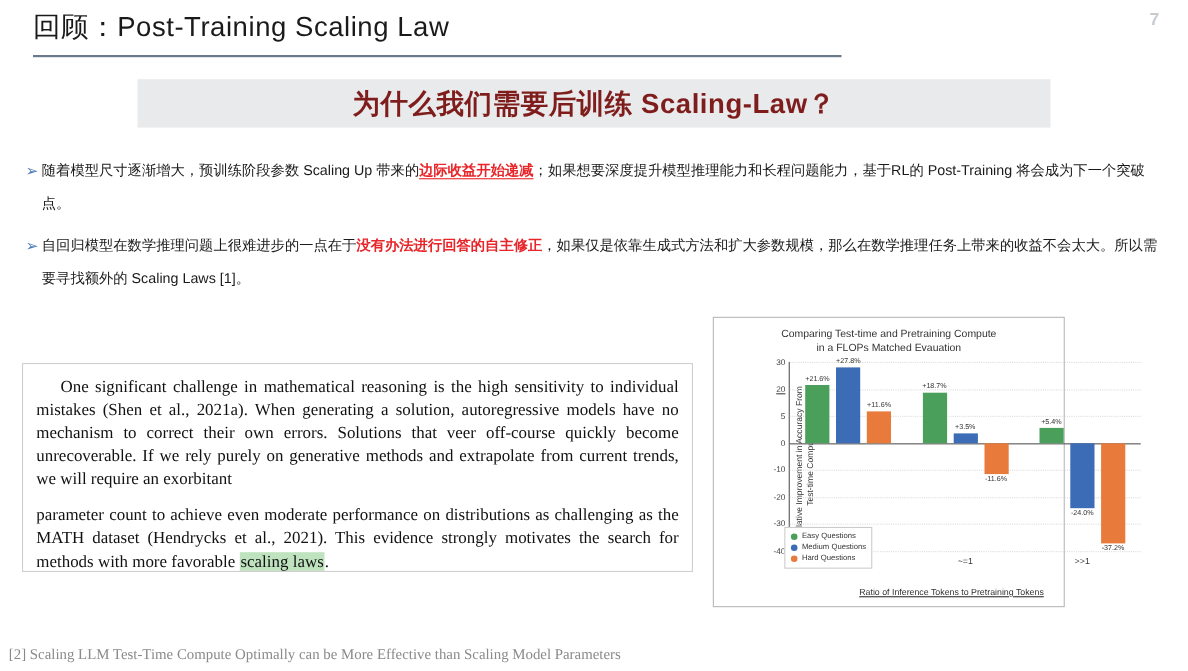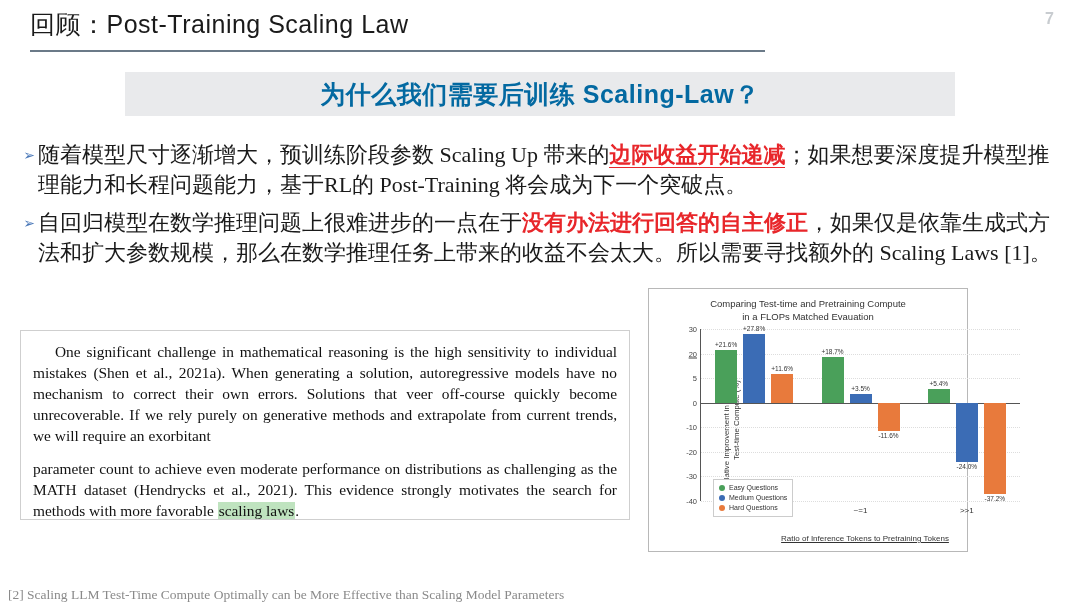--- a/index.html
+++ b/index.html
@@ -43,21 +43,21 @@
     left: 125px; top: 72px;
     width: 830px; height: 44px;
     background: #e9eaec;
     display: flex;
     align-items: center;
     justify-content: center;
   }
   .subtitle-text {
     font-size: 25px;
     font-weight: bold;
-    color: #0369a1;
+    color: #7f1d1d;
     letter-spacing: 0.5px;
   }
   
   .bullets {
     position: absolute;
     left: 20px; top: 140px;
     width: 1040px;
   }
   .bullet {
     display: flex;
@@ -66,22 +66,22 @@
   }
   .bullet-marker {
     color: #4a78b8;
     font-size: 14px;
     line-height: 30px;
     width: 18px;
     flex: none;
     text-align: center;
   }
   .bullet-body {
-    font-family: Liberation Serif, serif;
-    font-size: 22px;
+    font-family: Liberation Sans, sans-serif;
+    font-size: 13px;
     line-height: 30px;
     color: #1a1a1a;
     flex: 1;
   }
   .hl-red {
     color: #e8262a;
     font-weight: bold;
     border-bottom: 1.5px solid #e8262a;
   }
   .hl-red-plain {
@@ -122,21 +122,21 @@
   }
   .chart-title {
     text-align: center;
     font-size: 9.5px;
     color: #333;
     line-height: 13px;
     margin-top: 8px;
   }
   .plot-area {
     position: absolute;
-    left: 51px; top: 40px;
+    left: 68px; top: 40px;
     width: 320px; height: 172px;
     border-left: 1px solid #555;
   }
   .zero-line {
     position: absolute;
     left: 0; width: 100%;
     border-top: 1px solid #555;
   }
   .ytick {
     position: absolute;

